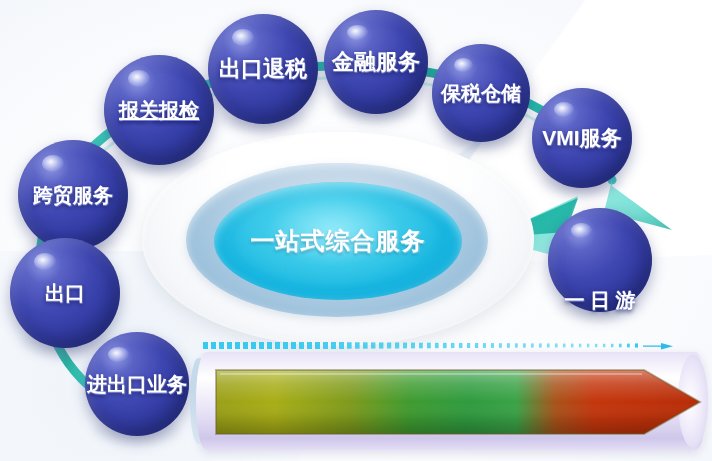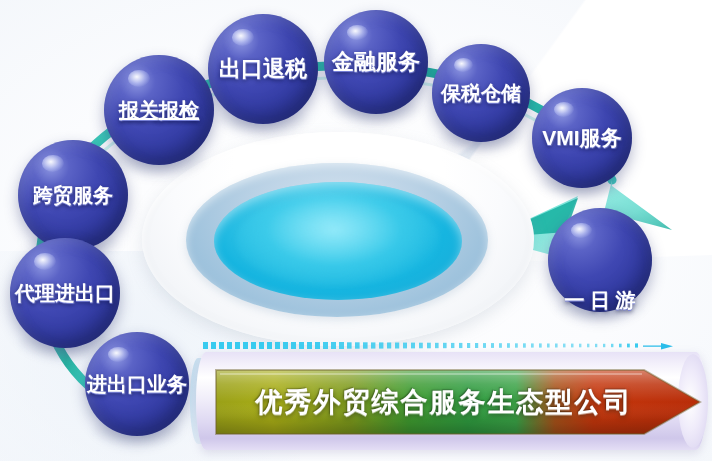--- a/index.html
+++ b/index.html
@@ -269,20 +269,21 @@
 
     <path d="M 488,238 L 578,196 L 560,236 L 600,268 Z" fill="url(#arrowgrad)" opacity=".95"></path>
     <path d="M 488,238 L 578,198 L 566,232 Z" fill="#16b0a0" opacity=".85"></path>
   </svg>
 
   <div class="ring ring-outer"></div>
   <div class="ring ring-outer-hi"></div>
   <div class="ring ring-mid"></div>
   <div class="ring ring-inner"></div>
   <div class="ring ring-inner-core"></div>
+  <div class="center-label">一站式综合服务</div>
 
   <div id="sphere-layer">
       <div class="sph-shadow" style="left: 25.7px; top: 228px; width: 94.6px; height: 33px;"></div>
       <div class="sphere" style="left: 18px; top: 140px; width: 110px; height: 110px; font-size: 20px;">
         <div class="lbl">跨贸</div>
         <div class="lbl">服务</div>
       </div>
       <div class="sph-shadow" style="left: 111.7px; top: 143px; width: 94.6px; height: 33px;"></div>
       <div class="sphere" style="left: 104px; top: 55px; width: 110px; height: 110px; font-size: 20px; text-decoration: underline;">
         <div class="lbl">报关</div>
@@ -307,21 +308,20 @@
       <div class="sphere" style="left: 532px; top: 88px; width: 100px; height: 100px; font-size: 21px;">
         <div class="lbl">VMI</div>
         <div class="lbl">服务</div>
       </div>
       <div class="sph-shadow" style="left: 555.28px; top: 291.2px; width: 89.44px; height: 31.2px;"></div>
       <div class="sphere" style="left: 548px; top: 208px; width: 104px; height: 104px; font-size: 20px; align-items: flex-end;">
         <div class="lbl">一 日 游</div>
       </div>
       <div class="sph-shadow" style="left: 17.7px; top: 326px; width: 94.6px; height: 33px;"></div>
       <div class="sphere" style="left: 10px; top: 238px; width: 110px; height: 110px; font-size: 20px;">
-        <div class="lbl">代理进</div>
         <div class="lbl">出口</div>
       </div>
       <div class="sph-shadow" style="left: 92.28px; top: 415.2px; width: 89.44px; height: 31.2px;"></div>
       <div class="sphere" style="left: 85px; top: 332px; width: 104px; height: 104px; font-size: 20px;">
         <div class="lbl">进出口</div>
         <div class="lbl">业务</div>
       </div>
     </div>
 
   <div class="cyl-left-fold"></div>
@@ -411,15 +411,14 @@
           <stop offset="100%" stop-color="#000000" stop-opacity=".26"></stop>
         </linearGradient>
       </defs>
       <path d="M 2,4 L 430,4 L 486,36 L 430,68 L 2,68 Z" fill="url(#bandgrad)"></path>
       <path d="M 2,4 L 430,4 L 486,36 L 430,68 L 2,68 Z" fill="url(#bandshine)"></path>
       <path d="M 2,4 L 430,4 L 486,36 L 430,68 L 2,68 Z" fill="none" stroke="#6c5f2a" stroke-opacity=".45" stroke-width="2"></path>
       <path d="M 6,8 L 428,8" stroke="#ffffff" stroke-opacity=".30" stroke-width="2"></path>
     </svg>
   </div>
 
-  <div class="banner-text">优秀外贸综合服务生态型公司</div>
 
 </div>
 
 </body></html>

